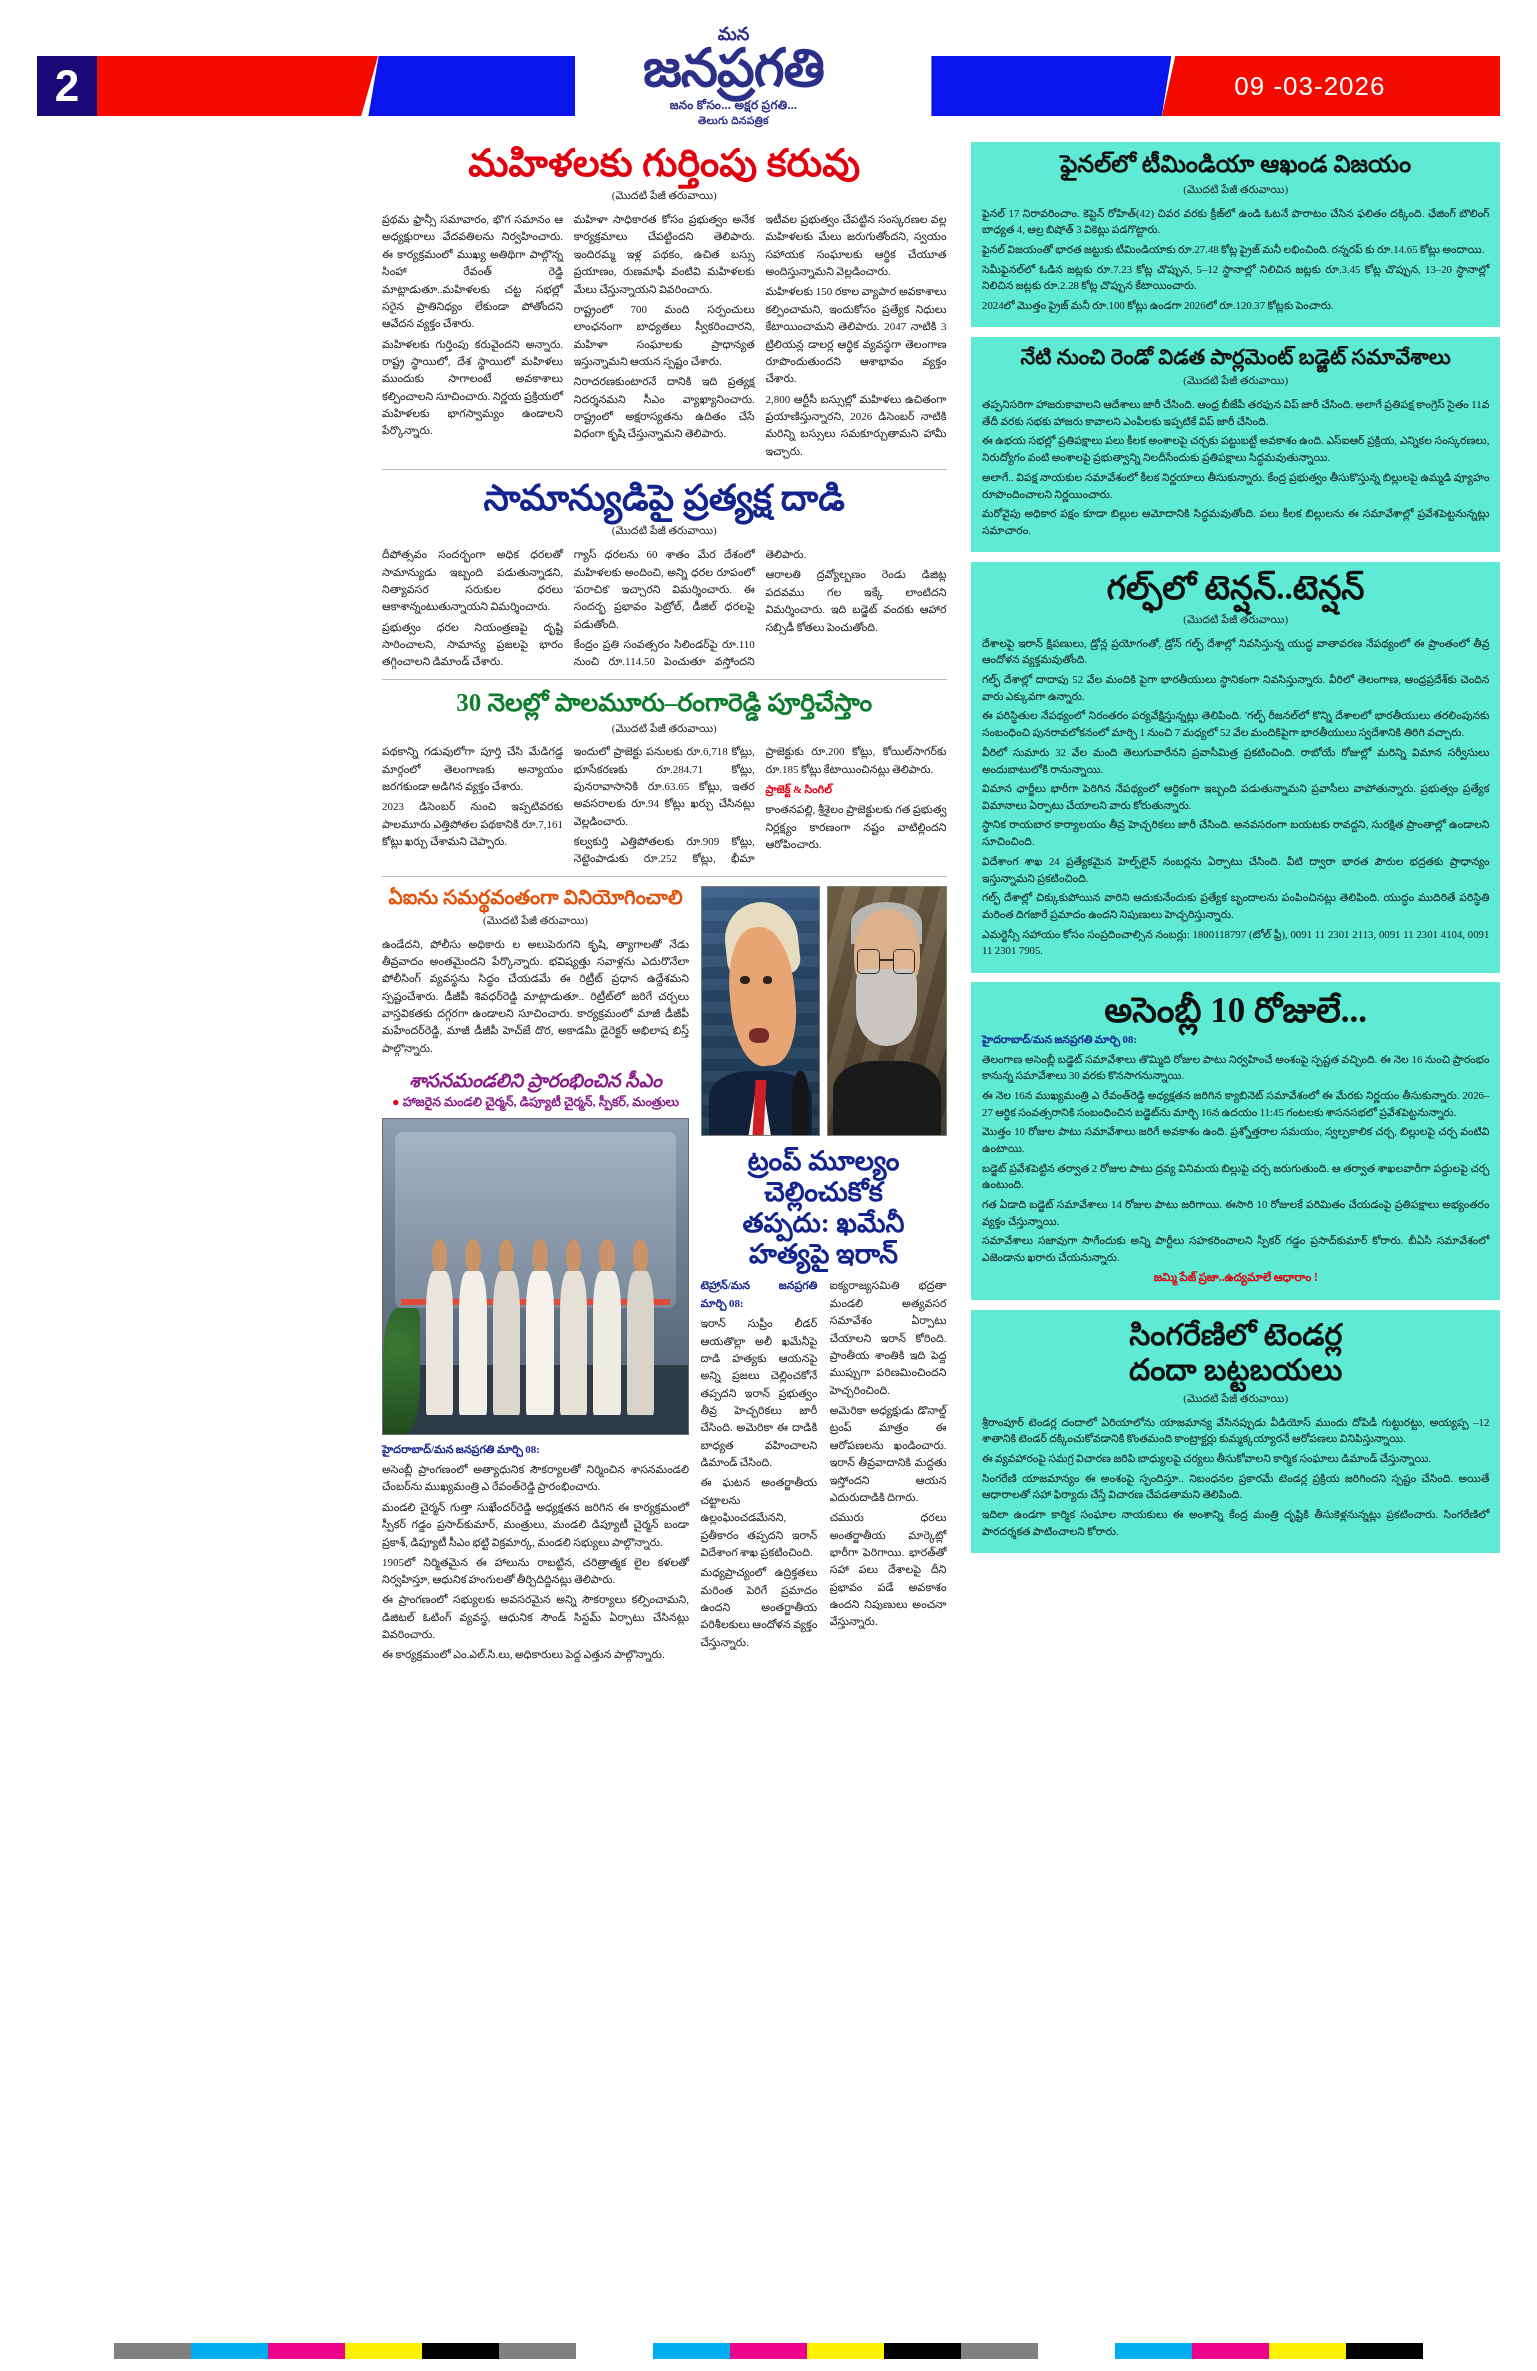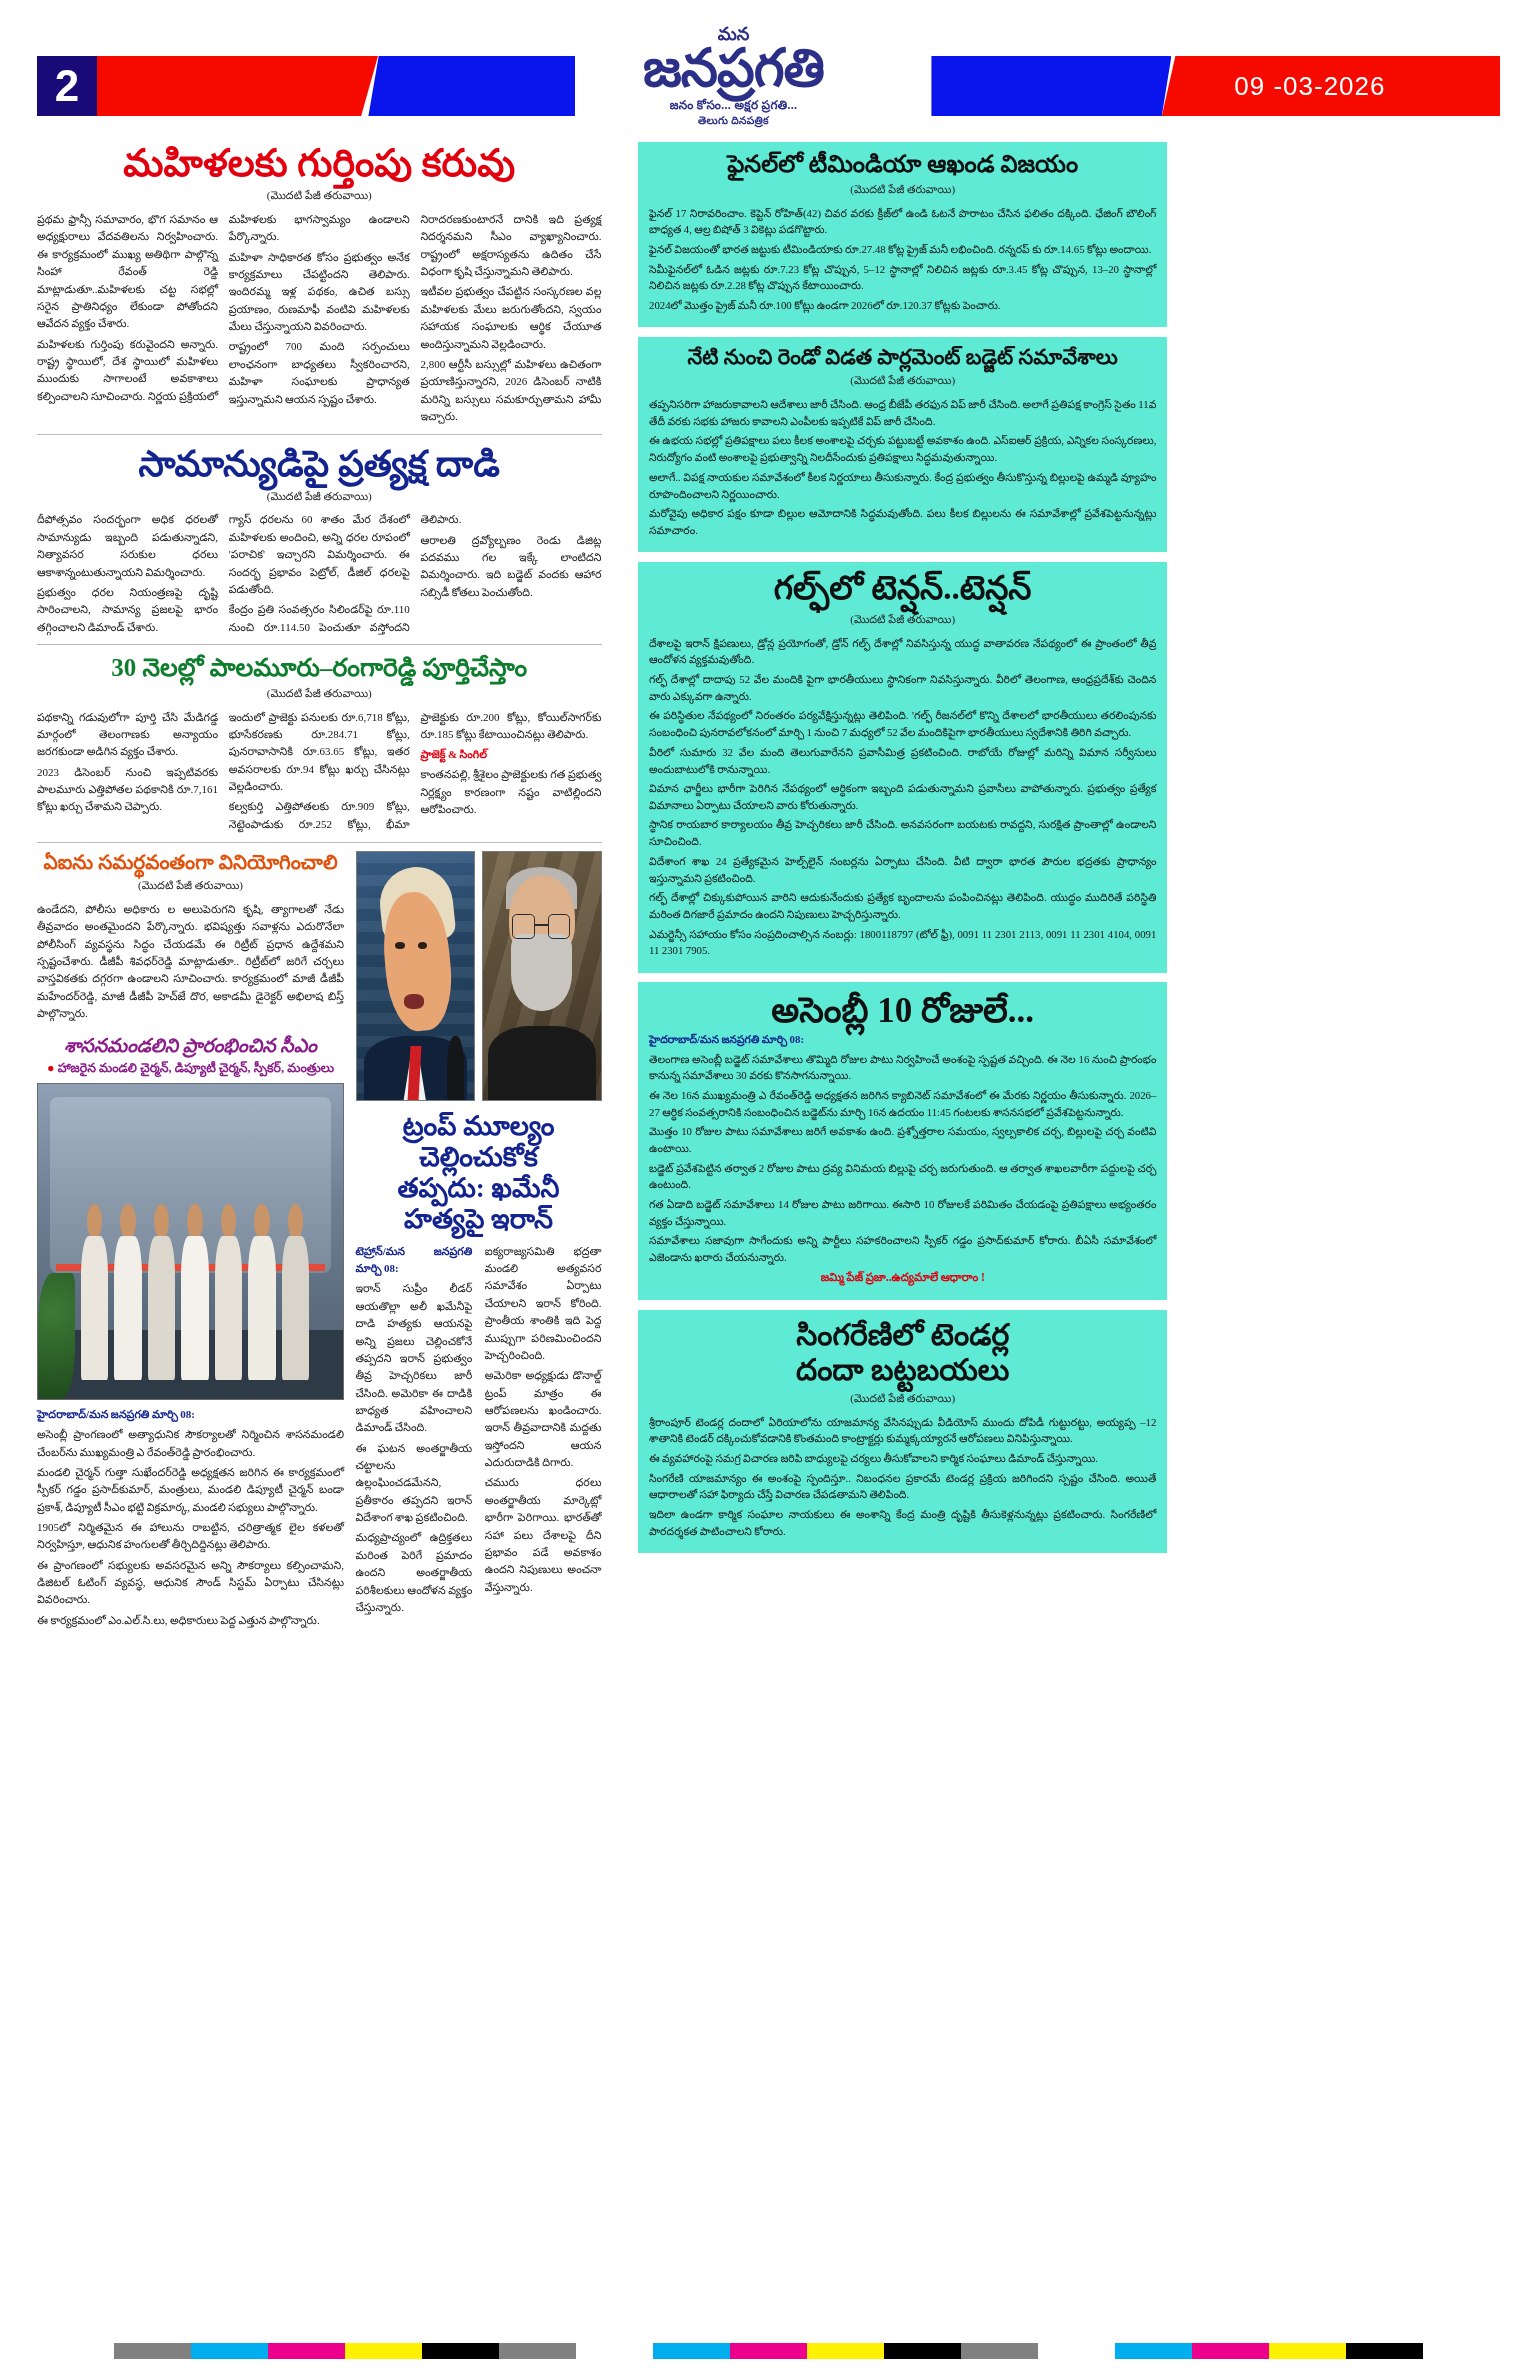--- a/index.html
+++ b/index.html
@@ -61,21 +61,21 @@
   .logo-main{
     font-size:53px; color:#2b2f87; font-weight:bold; line-height:1.05;
     letter-spacing:-1px;
   }
   .logo-sub1{ font-size:12px; color:#2b2f87; font-weight:bold; letter-spacing:0.3px; margin-top:1px; }
   .logo-sub2{ font-size:10.6px; color:#2b2f87; font-weight:bold; letter-spacing:0.3px; }
 
   
   .sheet{
     position:absolute; left:37px; top:142px; right:37px; bottom:56px;
-    display:flex; gap:12px;
+    display:flex; gap:0;justify-content:flex-end;
   }
   .col-left{ width:576px; padding-right:11.5px; }
   .col-right{ width:542px; padding-left:13.4px; }
 
   
   .hl-red{
     color:#e2000f; font-weight:bold; line-height:1.12;
     font-family:"Liberation Serif", serif;
   }
   .hl-black{ color:#111; font-weight:bold; line-height:1.15; }
@@ -234,20 +234,21 @@
     <div>
       <div class="hl-red center-head" style="font-size:38px;">మహిళలకు గుర్తింపు కరువు</div>
       <div class="byline">(మొదటి పేజీ తరువాయి)</div>
       <div class="body threecol">
         <p>ప్రథమ ఫ్రాన్సీ సమావారం, భొగ సమానం ఆ అధ్యక్షురాలు వేదవతిలను నిర్వహించారు. ఈ కార్యక్రమంలో ముఖ్య అతిథిగా పాల్గొన్న సింహా రేవంత్ రెడ్డి మాట్లాడుతూ..మహిళలకు చట్ట సభల్లో సరైన ప్రాతినిధ్యం లేకుండా పోతోందని ఆవేదన వ్యక్తం చేశారు.</p>
         <p>మహిళలకు గుర్తింపు కరువైందని అన్నారు. రాష్ట్ర స్థాయిలో, దేశ స్థాయిలో మహిళలు ముందుకు సాగాలంటే అవకాశాలు కల్పించాలని సూచించారు. నిర్ణయ ప్రక్రియలో మహిళలకు భాగస్వామ్యం ఉండాలని పేర్కొన్నారు.</p>
         <p>మహిళా సాధికారత కోసం ప్రభుత్వం అనేక కార్యక్రమాలు చేపట్టిందని తెలిపారు. ఇందిరమ్మ ఇళ్ల పథకం, ఉచిత బస్సు ప్రయాణం, రుణమాఫీ వంటివి మహిళలకు మేలు చేస్తున్నాయని వివరించారు.</p>
         <p>రాష్ట్రంలో 700 మంది సర్పంచులు లాంఛనంగా బాధ్యతలు స్వీకరించారని, మహిళా సంఘాలకు ప్రాధాన్యత ఇస్తున్నామని ఆయన స్పష్టం చేశారు.</p>
         <p>నిరాదరణకుంటారనే దానికి ఇది ప్రత్యక్ష నిదర్శనమని సీఎం వ్యాఖ్యానించారు. రాష్ట్రంలో అక్షరాస్యతను ఉదితం చేసే విధంగా కృషి చేస్తున్నామని తెలిపారు.</p>
         <p>ఇటీవల ప్రభుత్వం చేపట్టిన సంస్కరణల వల్ల మహిళలకు మేలు జరుగుతోందని, స్వయం సహాయక సంఘాలకు ఆర్థిక చేయూత అందిస్తున్నామని వెల్లడించారు.</p>
+        <p>మహిళలకు 150 రకాల వ్యాపార అవకాశాలు కల్పించామని, ఇందుకోసం ప్రత్యేక నిధులు కేటాయించామని తెలిపారు. 2047 నాటికి 3 ట్రిలియన్ల డాలర్ల ఆర్థిక వ్యవస్థగా తెలంగాణ రూపొందుతుందని ఆశాభావం వ్యక్తం చేశారు.</p>
         <p>2,800 ఆర్టీసీ బస్సుల్లో మహిళలు ఉచితంగా ప్రయాణిస్తున్నారని, 2026 డిసెంబర్ నాటికి మరిన్ని బస్సులు సమకూర్చుతామని హామీ ఇచ్చారు.</p>
       </div>
     </div>
 
     <div class="rule-thin"></div>
 
     <div>
       <div class="hl-blue center-head" style="font-size:36px;">సామాన్యుడిపై ప్రత్యక్ష దాడి</div>
       <div class="byline">(మొదటి పేజీ తరువాయి)</div>
       <div class="body threecol">

